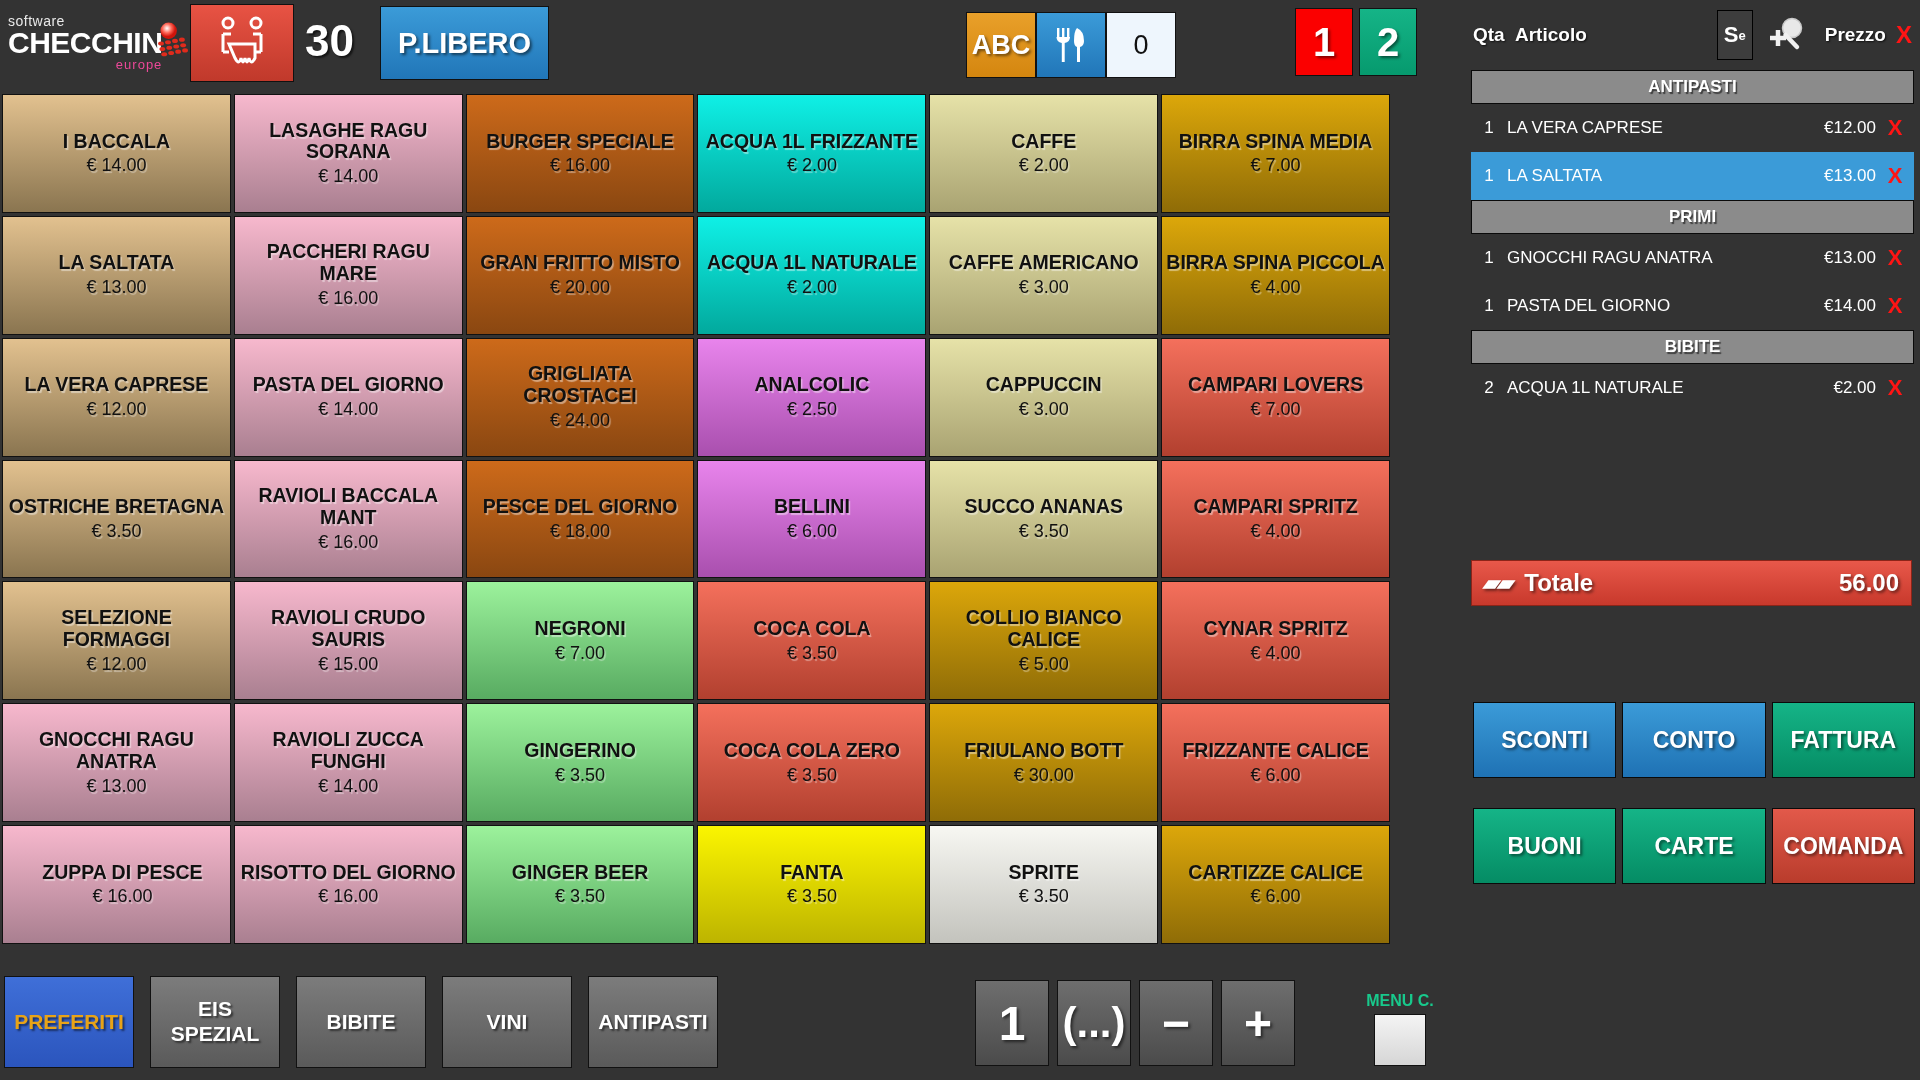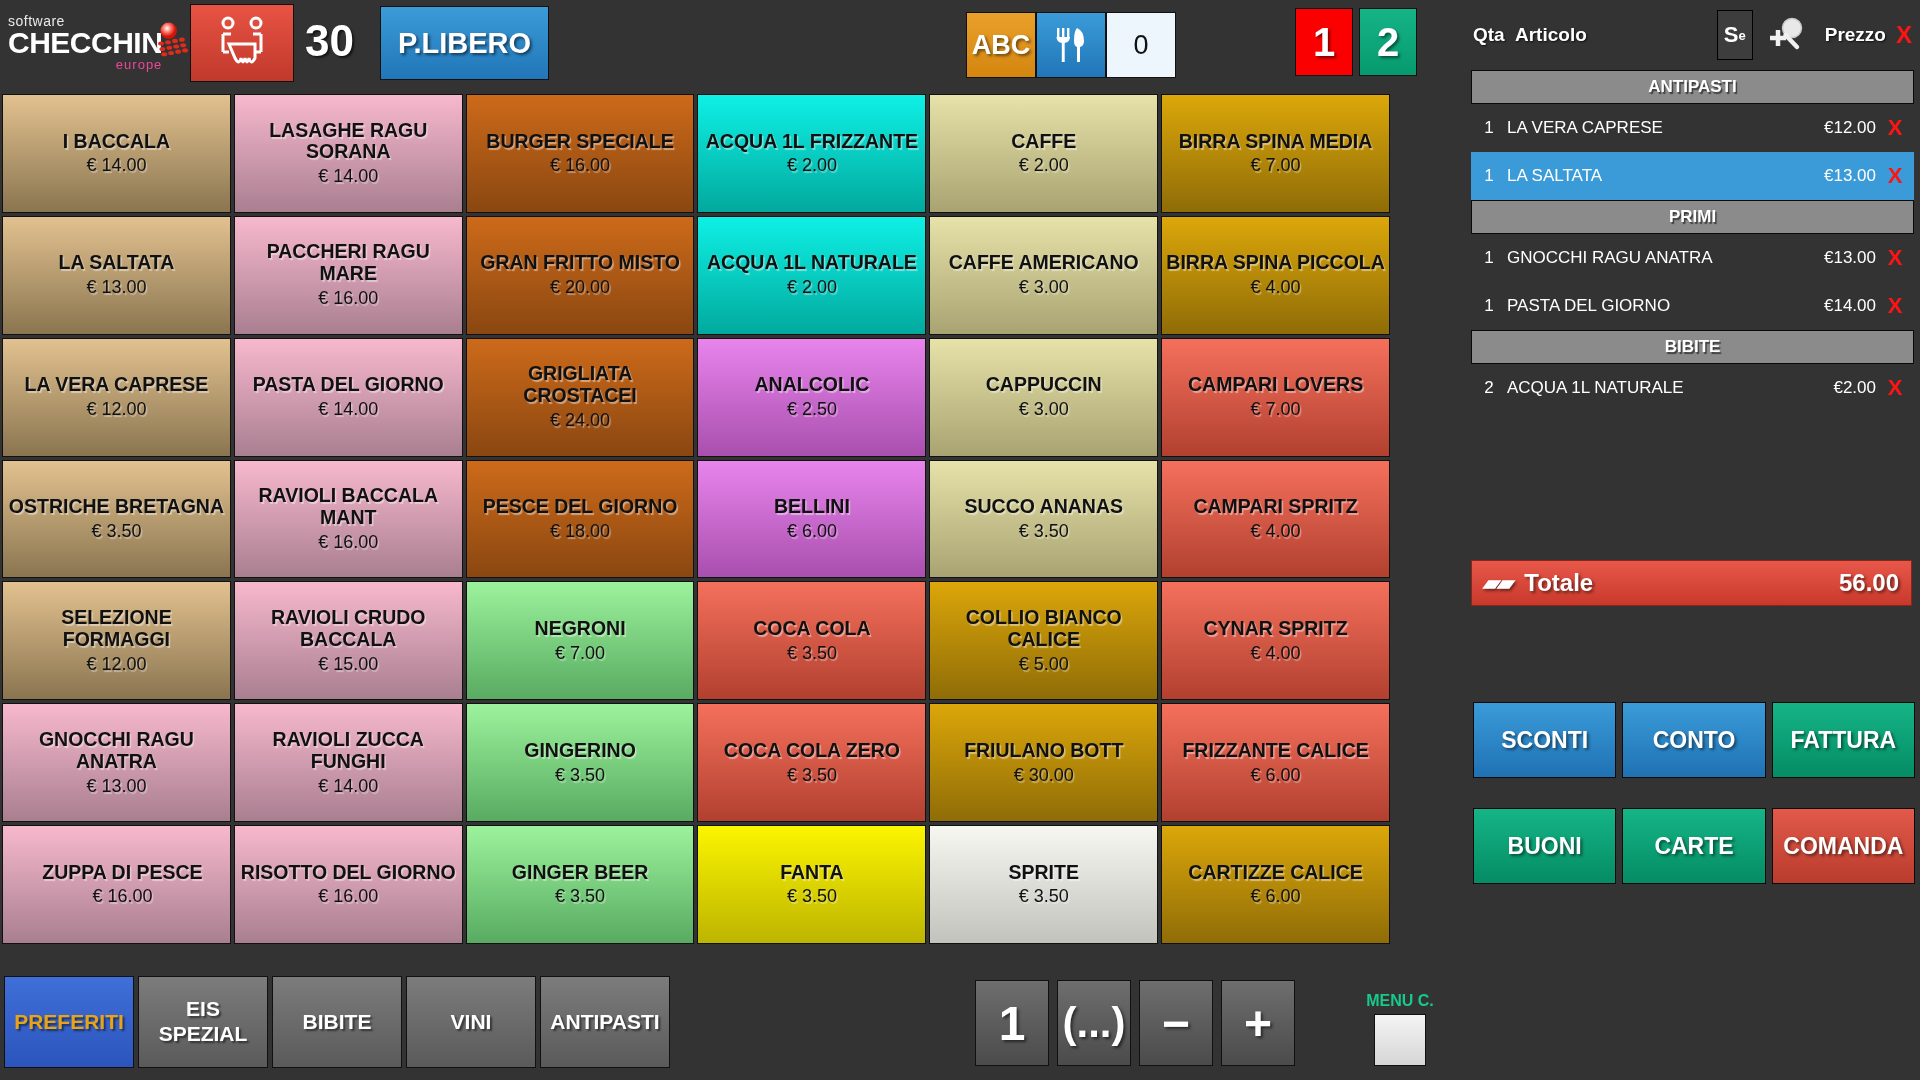--- a/index.html
+++ b/index.html
@@ -92,21 +92,21 @@
     text-shadow: 1.5px 1.5px 1px rgba(255,255,255,.45);
   }
   .tile .price {
     font-size: 18px; font-weight: 400; margin-top: 3px;
     text-shadow: 1.5px 1.5px 1px rgba(255,255,255,.4);
   }
 
   
   #cat-tabs {
     position: absolute; left: 4px; bottom: 12px;
-    display: flex; gap: 4px; height: 92px;
+    display: flex; gap: 16px; height: 92px;
   }
   .cat-tab {
     width: 130px; height: 92px; border: 1px solid #111;
     background: linear-gradient(180deg,#7c7c7c 0%, #5a5a5a 100%);
     color: #fff; font-size: 21px; font-weight: 700;
     display: flex; align-items: center; justify-content: center;
     text-align: center; line-height: 1.18;
     text-shadow: 2px 2px 2px rgba(0,0,0,.5);
   }
   .cat-tab.active { background: linear-gradient(180deg,#3f6fd8 0%, #2b55bd 100%); color: #e8a317; }
@@ -366,21 +366,21 @@
         </div>
         <div class="tile" style="background: linear-gradient(rgb(244, 112, 92) 0%, rgb(178, 64, 47) 100%);">
           <div class="name">CAMPARI SPRITZ</div>
           <div class="price">€ 4.00</div>
         </div>
         <div class="tile" style="background: linear-gradient(rgb(226, 193, 143) 0%, rgb(138, 117, 80) 100%);">
           <div class="name">SELEZIONE FORMAGGI</div>
           <div class="price">€ 12.00</div>
         </div>
         <div class="tile" style="background: linear-gradient(rgb(247, 184, 205) 0%, rgb(169, 127, 144) 100%);">
-          <div class="name">RAVIOLI CRUDO BACCALA</div>
+          <div class="name">RAVIOLI CRUDO SAURIS</div>
           <div class="price">€ 15.00</div>
         </div>
         <div class="tile" style="background: linear-gradient(rgb(156, 242, 156) 0%, rgb(88, 171, 97) 100%);">
           <div class="name">NEGRONI</div>
           <div class="price">€ 7.00</div>
         </div>
         <div class="tile" style="background: linear-gradient(rgb(244, 112, 92) 0%, rgb(178, 64, 47) 100%);">
           <div class="name">COCA COLA</div>
           <div class="price">€ 3.50</div>
         </div>

